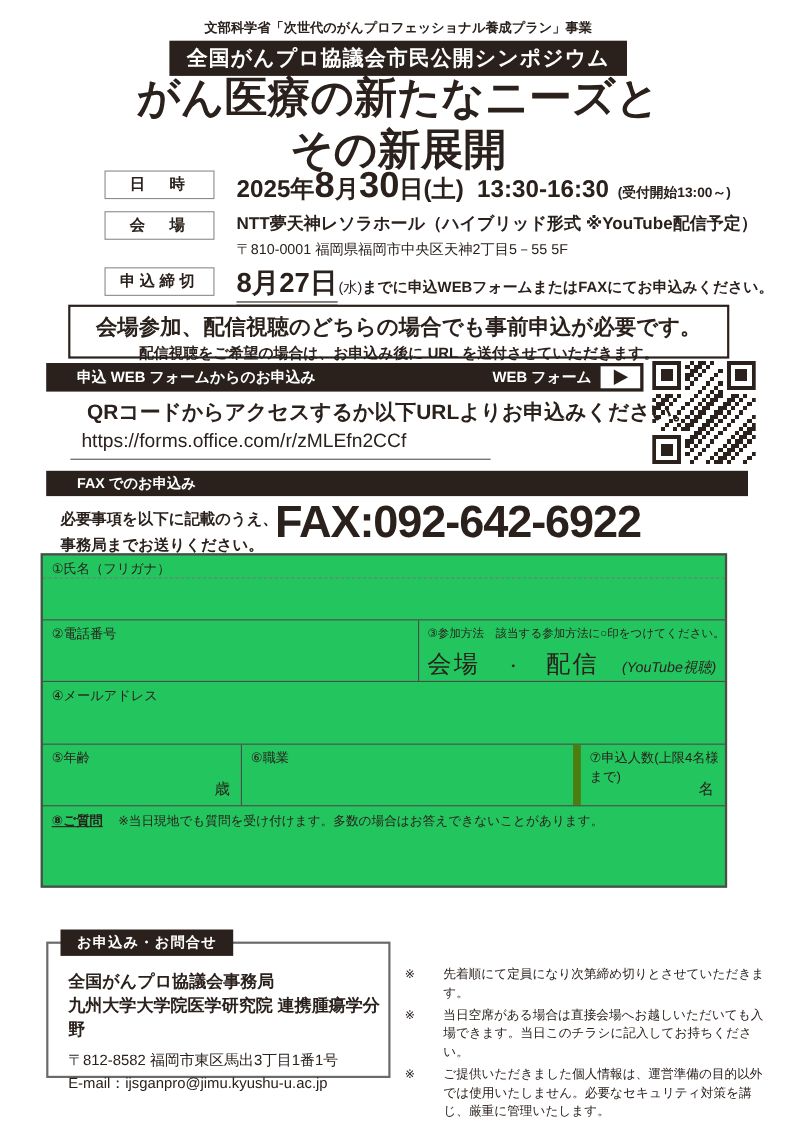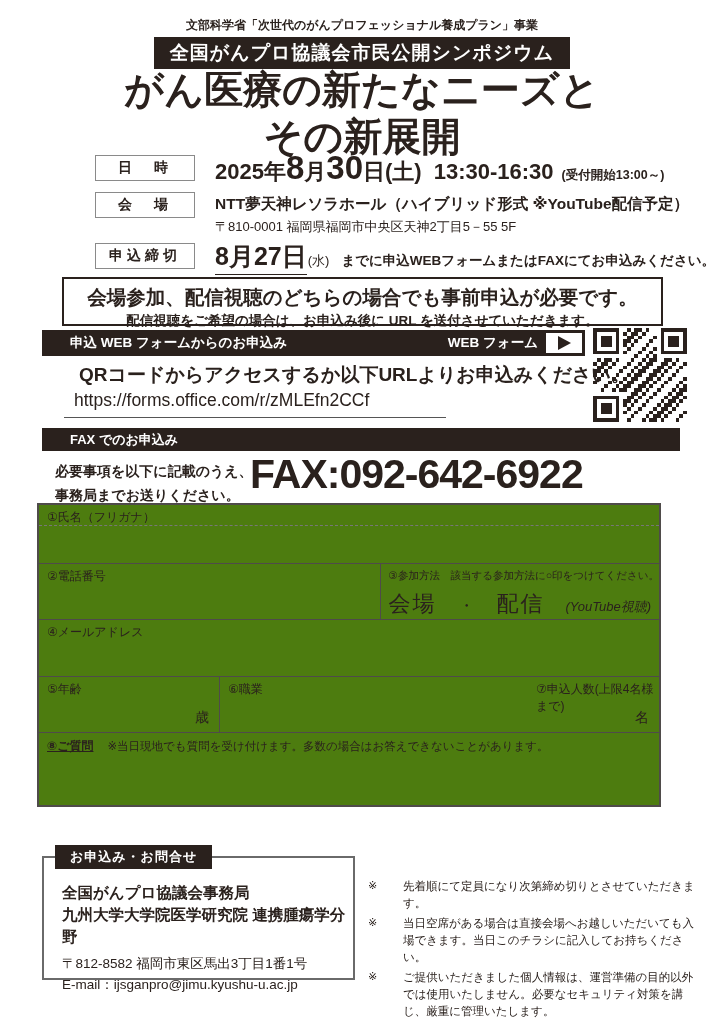--- a/index.html
+++ b/index.html
@@ -29,21 +29,21 @@
   .dt-year { font-size:22px; font-weight:bold; }
   .dt-big { font-size:33px; font-weight:bold; }
   .dt-unit { font-size:22px; font-weight:bold; }
   .dt-time { font-size:22px; font-weight:bold; margin-left:12px; }
   .dt-note { font-size:12.5px; font-weight:bold; margin-left:8px; }
   .venue-name { font-size:15.5px; font-weight:bold; line-height:22px; }
   .venue-addr { font-size:13px; margin-top:3px; }
   .dl-line { display:flex; align-items:baseline; white-space:nowrap; }
   .dl-big { font-size:25px; font-weight:bold; border-bottom:4px double #2a211d; padding-bottom:1px; }
   .dl-small { font-size:13px; margin-left:1px; }
-  .dl-rest { font-size:13.5px; font-weight:bold; margin-left:12px; }
+  .dl-rest { font-size:13.5px; font-weight:bold; margin-left:0; }
 
   
   .notice-box { position:absolute; left:62px; top:277px; width:601px; height:49px;
     border:2px solid #2a211d; text-align:center; padding-top:5px; }
   .notice-l1 { font-size:19.5px; font-weight:bold; letter-spacing:0; }
   .notice-l2 { font-size:13.5px; font-weight:bold; margin-top:1px; }
 
   
   .web-bar { position:absolute; left:42px; top:330px; width:543px; height:26px;
     display:flex; align-items:center; }
@@ -60,40 +60,40 @@
   .web-url { font-size:17.5px; color:#2a211d; text-decoration:none; }
 
   
   .fax-bar { position:absolute; left:42px; top:428px; width:638px; height:23px;
     display:flex; align-items:center; font-size:13px; font-weight:bold; padding-left:28px; }
   .fax-note { position:absolute; left:55px; top:459px; font-size:14px; font-weight:bold; line-height:24px; }
   .fax-number { position:absolute; left:250px; top:451px; font-size:41px; font-weight:bold; letter-spacing:-1px; }
 
   
   .form-table { position:absolute; left:37px; top:503px; width:624px;
-    border:2px solid #4f4b4a; background:#4d7c0f; }
+    border:2px solid #4f4b4a; background:#22c55e; }
   .ft-row { position:relative; border-top:1px solid #4f4b4a; }
   .ft-row:first-child { border-top:none; }
   .ft-label { font-size:12px; padding:4px 0 0 8px; }
   .row-name { height:58px; }
   .dash-line { position:absolute; left:0; right:0; top:20px; border-top:1.5px dashed #777; }
   .row-split { display:flex; }
   .row-phone { height:56px; }
   .cell { position:relative; }
   .cell-phone { width:398px; border-right:1px solid #4f4b4a; }
   .cell-method { flex:1; }
   .method-label { font-size:10.5px; padding:5px 0 0 8px; white-space:nowrap; }
   .method-line { display:flex; align-items:baseline; justify-content:center; margin-top:6px; white-space:nowrap; }
   .method-big { font-size:22px; letter-spacing:2px; }
   .method-dot { font-size:16px; margin:0 22px; }
   .method-small { font-size:13px; margin-left:21px;font-style:italic; }
   .row-email { height:57px; }
   .row-triple { height:56px; }
   .cell-age { width:181px; border-right:1px solid #4f4b4a; }
-  .cell-job { width:308px; border-right:2px solid #4d7c0f; }
+  .cell-job { width:308px; border-right:7px solid #4d7c0f; }
   .cell-count { flex:1; }
   .unit { position:absolute; right:10px; bottom:5px; font-size:14px; }
   .row-question { height:73px; }
   .q-line { display:flex; align-items:baseline; padding:5px 0 0 8px; }
   .q-label { font-size:12px; font-weight:bold;text-decoration:underline; }
   .q-note { font-size:11.5px; margin-left:14px; }
 
   
   .contact-box { position:absolute; left:42px; top:856px; width:313px; height:124px;
     border:2px solid #6a6a6a; background:#fff; padding:24px 0 0 18px; }

